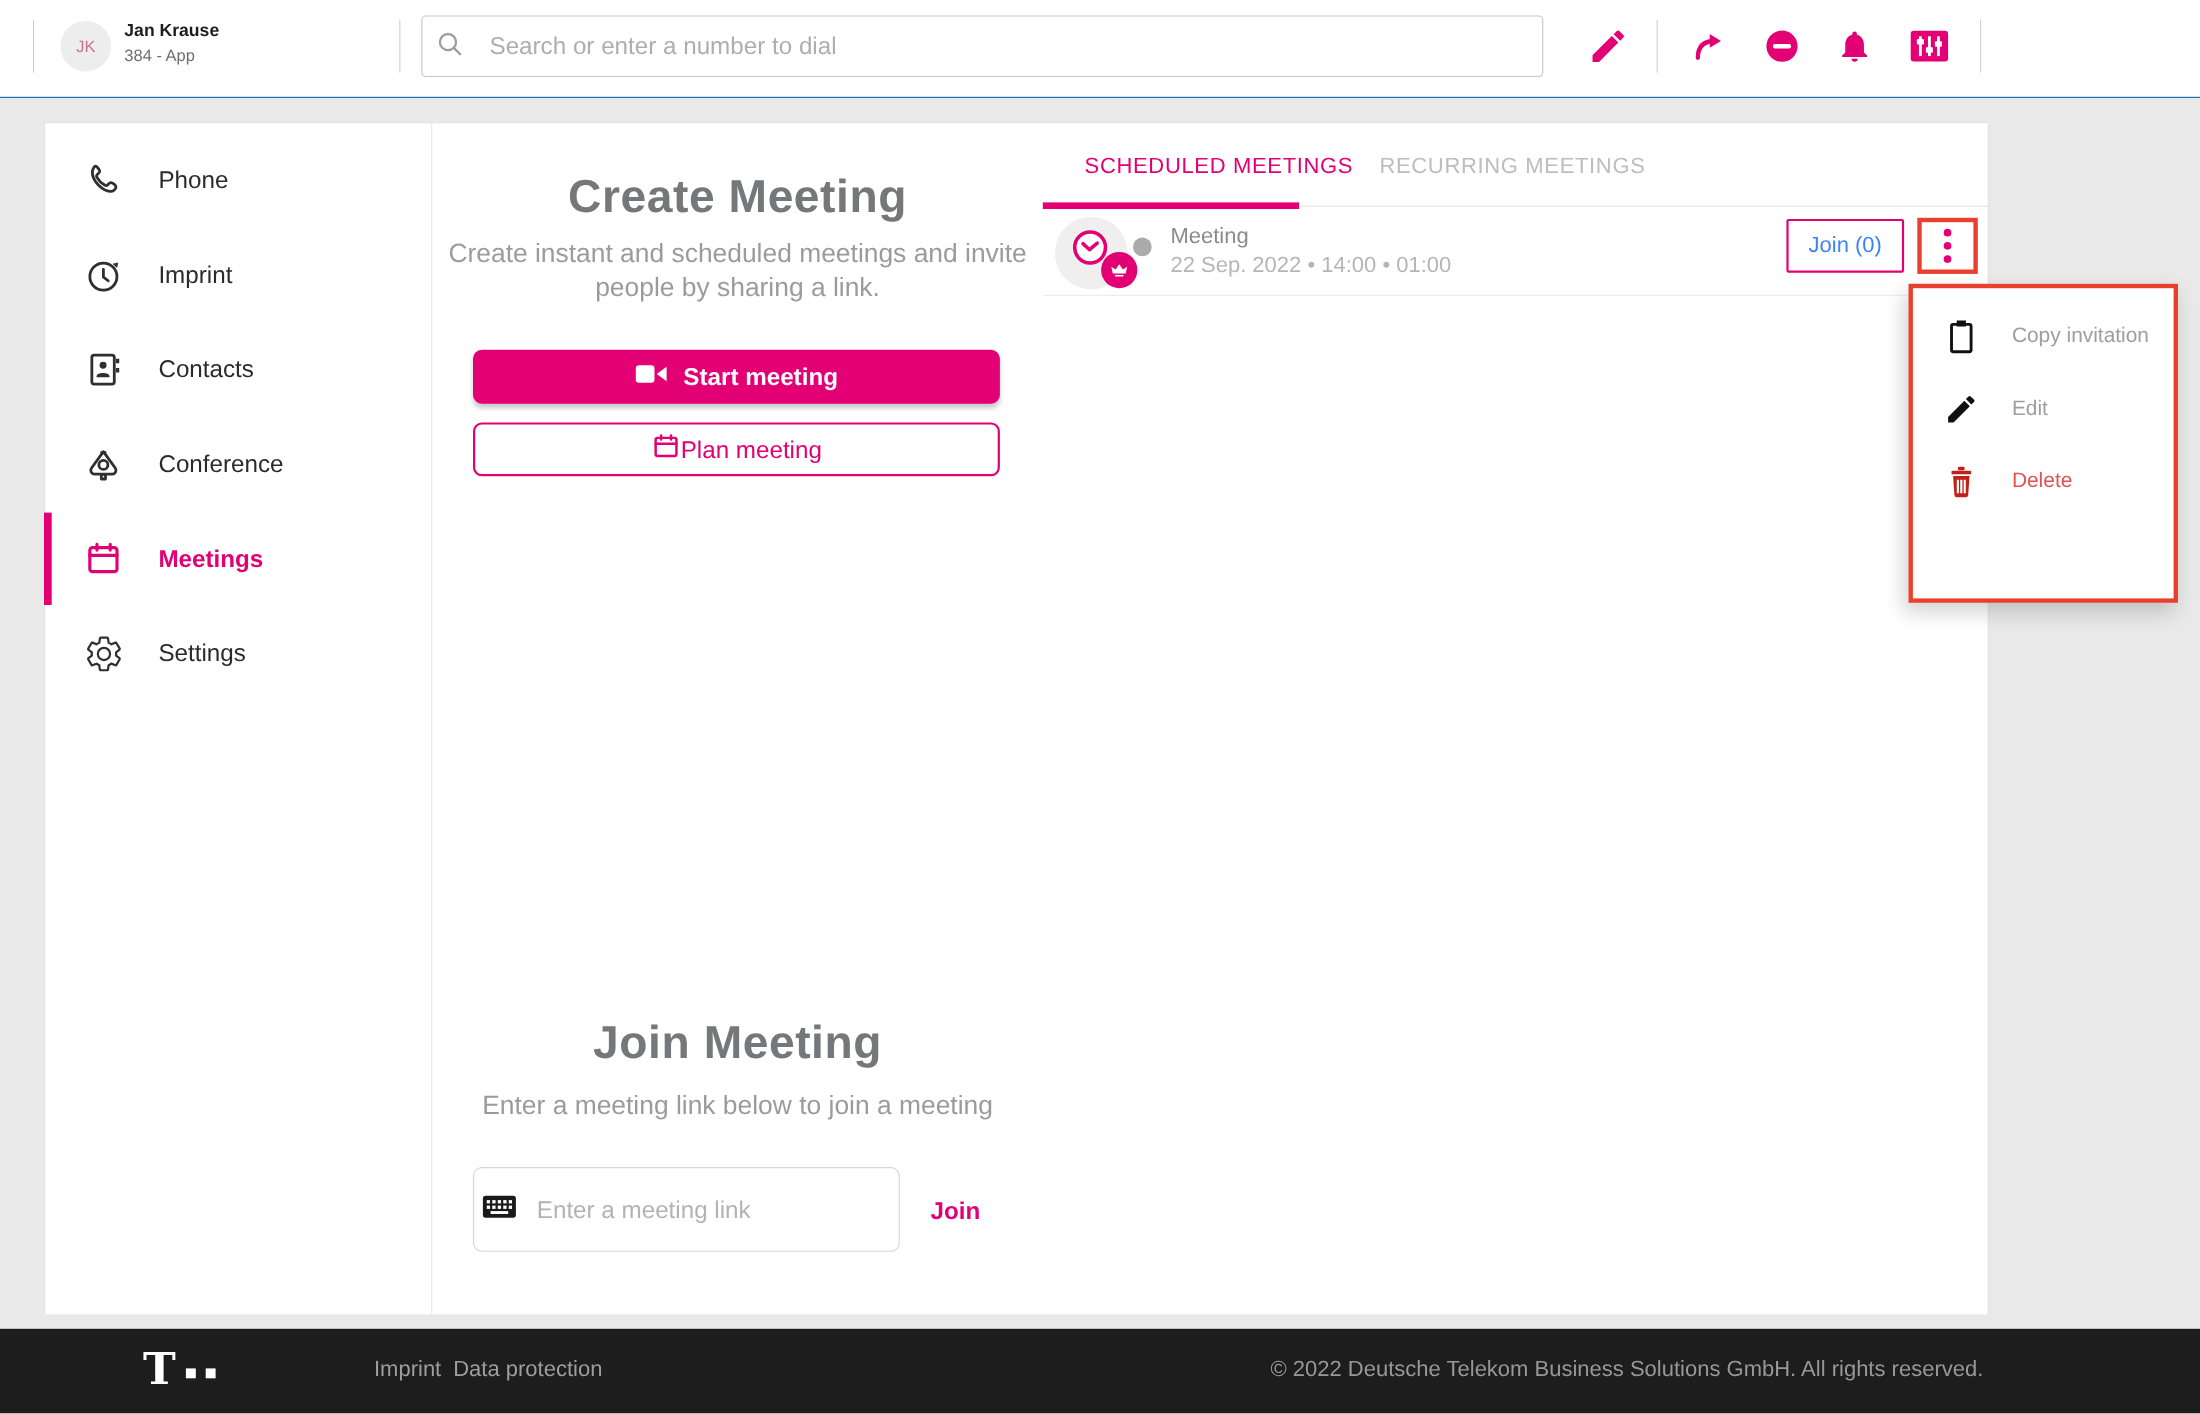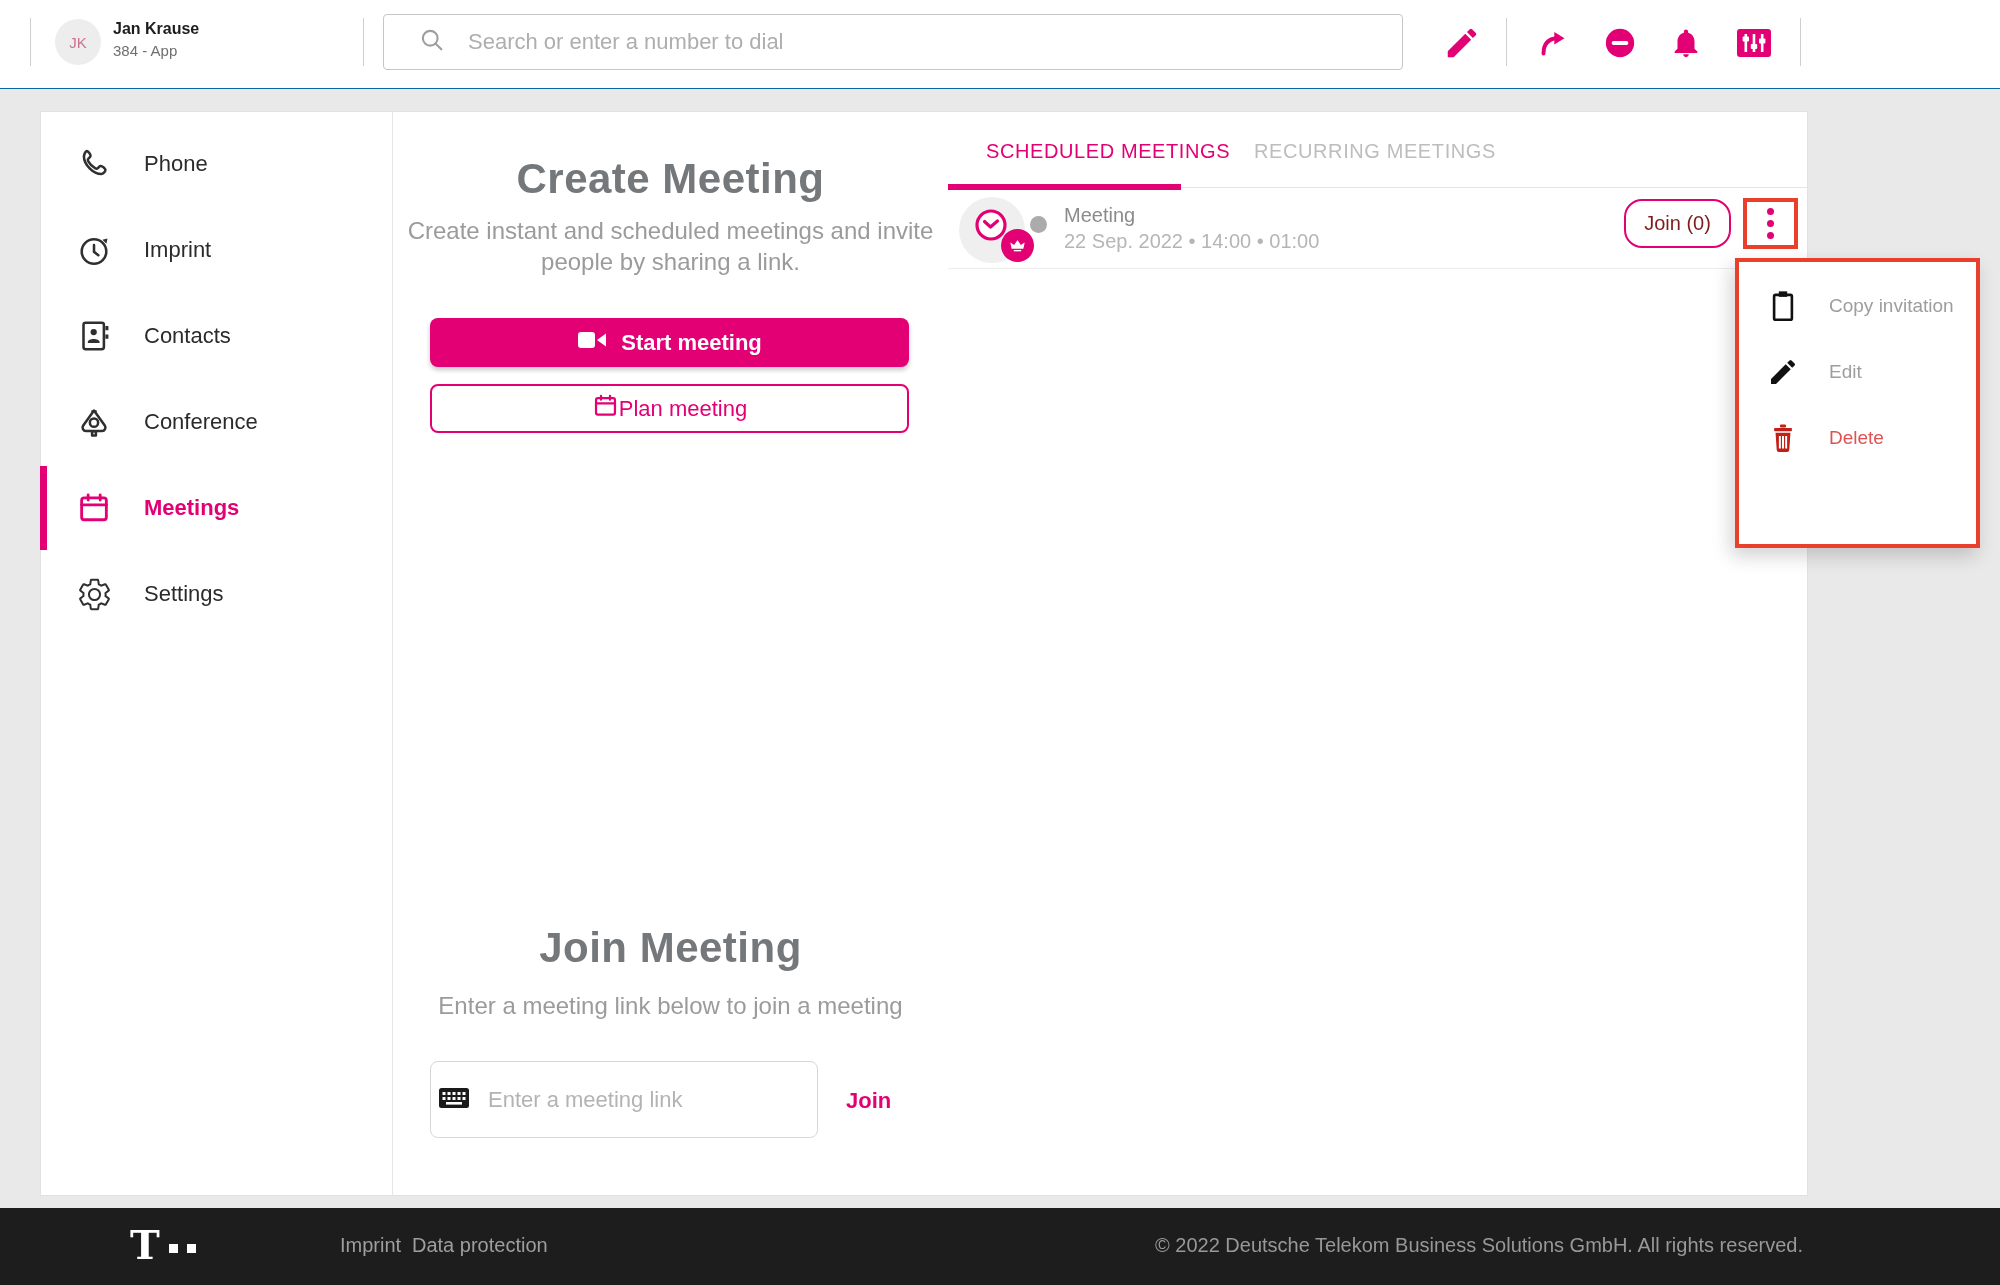--- a/index.html
+++ b/index.html
@@ -11,21 +11,21 @@
     overflow:hidden;
     color:#333;
   }
   
   .topbar { position:absolute; left:0; top:0; width:2000px; height:89px; background:#fff; border-bottom:1px solid #0369a1; }
   .vdiv { position:absolute; top:18px; width:1px; height:48px; background:#cfcfcf; }
   .avatar { position:absolute; left:55px; top:19px; width:46px; height:46px; border-radius:50%; background:#ededed; display:flex; align-items:center; justify-content:center; font-size:15px; color:#c9738f; }
   .user-block { position:absolute; left:113px; top:20px; }
   .user-name { font-size:16px; font-weight:bold; color:#1d1d1d; }
   .user-sub { font-size:15px; color:#6f6f6f; margin-top:4px; }
-  .searchbox { position:absolute; left:383px; top:14px; width:1020px; height:56px; border:1px solid #c6c6c6; border-radius:4px; background:#fff; display:flex; align-items:center; padding-left:34px; }
+  .searchbox { position:absolute; left:383px; top:14px; width:1020px; height:56px; border:1px solid #c6c6c6; border-radius:4px; background:#fff; display:flex; align-items:center; padding-left:11px; }
   .searchbox input { border:none; outline:none; font-size:22px; color:#333; width:900px; margin-left:22px; font-family:"Liberation Sans", sans-serif; }
   .searchbox input::placeholder { color:#aeaeae; }
   .tb-icon { position:absolute; top:0; height:89px; width:56px; display:flex; align-items:center; justify-content:center; cursor:pointer; }
   
   .card { position:absolute; left:40px; top:111px; width:1768px; height:1085px; background:#fff; border:1px solid #e2e2e2; }
   
   .sidebar { position:absolute; left:0; top:0; width:352px; height:100%; border-right:1px solid #e6e6e6; padding-top:9px; }
   .side-item { position:relative; height:86px; display:flex; align-items:center; cursor:pointer; }
   .side-item .s-icon { position:absolute; left:33px; width:40px; display:flex; justify-content:center; }
   .side-item .s-label { position:absolute; left:103px; font-size:22px; color:#2b2b2b; }
@@ -47,21 +47,21 @@
   .tab.active { color:#E20074; }
   .tab-underline { position:absolute; left:0; top:72px; width:233px; height:6px; background:#E20074; }
   .tab-line { position:absolute; left:233px; top:75px; width:628px; height:1px; background:#e3e3e3; }
   .meet-row { position:absolute; left:0; top:79px; width:861px; height:78px; border-bottom:1px solid #ececec; }
   .meet-avatar { position:absolute; left:11px; top:6px; width:66px; height:66px; border-radius:50%; background:#efefef; }
   .clock-badge { position:absolute; left:14px; top:10px; }
   .crown-badge { position:absolute; left:42px; top:32px; width:33px; height:33px; border-radius:50%; background:#E20074; display:flex; align-items:center; justify-content:center; }
   .gray-dot { position:absolute; left:82px; top:25px; width:17px; height:17px; border-radius:50%; background:#ababab; }
   .meet-title { position:absolute; left:116px; top:13px; font-size:20px; color:#8b8b8b; }
   .meet-date { position:absolute; left:116px; top:39px; font-size:20px; color:#b5b5b5; }
-  .btn-join { position:absolute; left:676px; top:8px; width:107px; height:49px; background:#fff; border:2px solid #E20074; border-radius:18px; color:#7f1d1d; font-size:20px; cursor:pointer; font-family:"Liberation Sans", sans-serif; }
+  .btn-join { position:absolute; left:676px; top:8px; width:107px; height:49px; background:#fff; border:2px solid #E20074; border-radius:2px; color:#3b82f6; font-size:20px; cursor:pointer; font-family:"Liberation Sans", sans-serif; }
   .kebab-box { position:absolute; left:795px; top:7px; width:55px; height:51px; border:4px solid #E8402C; display:flex; flex-direction:column; align-items:center; justify-content:center; gap:5px; cursor:pointer; background:#fff; }
   .kebab-box i { width:7px; height:7px; border-radius:50%; background:#E20074; }
   
   .ctx-menu { position:absolute; left:1735px; top:258px; width:245px; height:290px; background:#fff; border:4px solid #E8402C; box-shadow:-4px 8px 18px rgba(0,0,0,0.18); padding-top:11px; z-index:10; }
   .ctx-item { position:relative; height:66px; display:flex; align-items:center; cursor:pointer; }
   .ctx-item .c-icon { position:absolute; left:26px; width:36px; display:flex; justify-content:center; }
   .ctx-item .c-label { position:absolute; left:90px; font-size:19px; color:#9e9e9e; }
   .ctx-item.danger .c-label { color:#e05252; }
   
   .footer { position:absolute; left:0; top:1208px; width:2000px; height:77px; background:#1d1d1d; }

